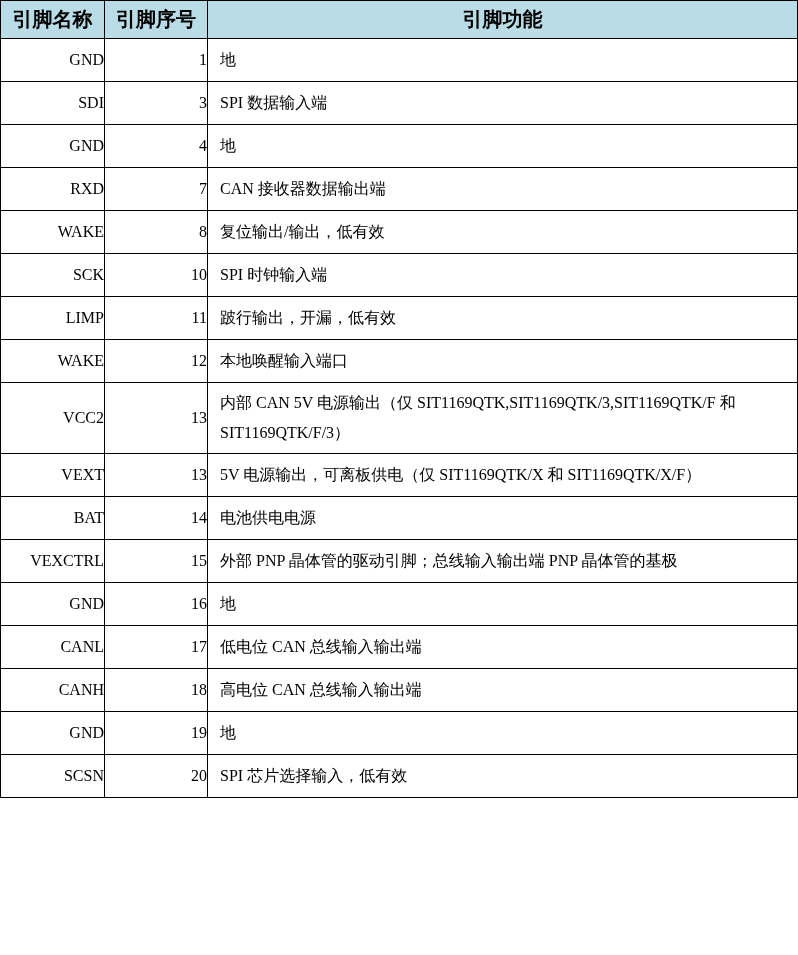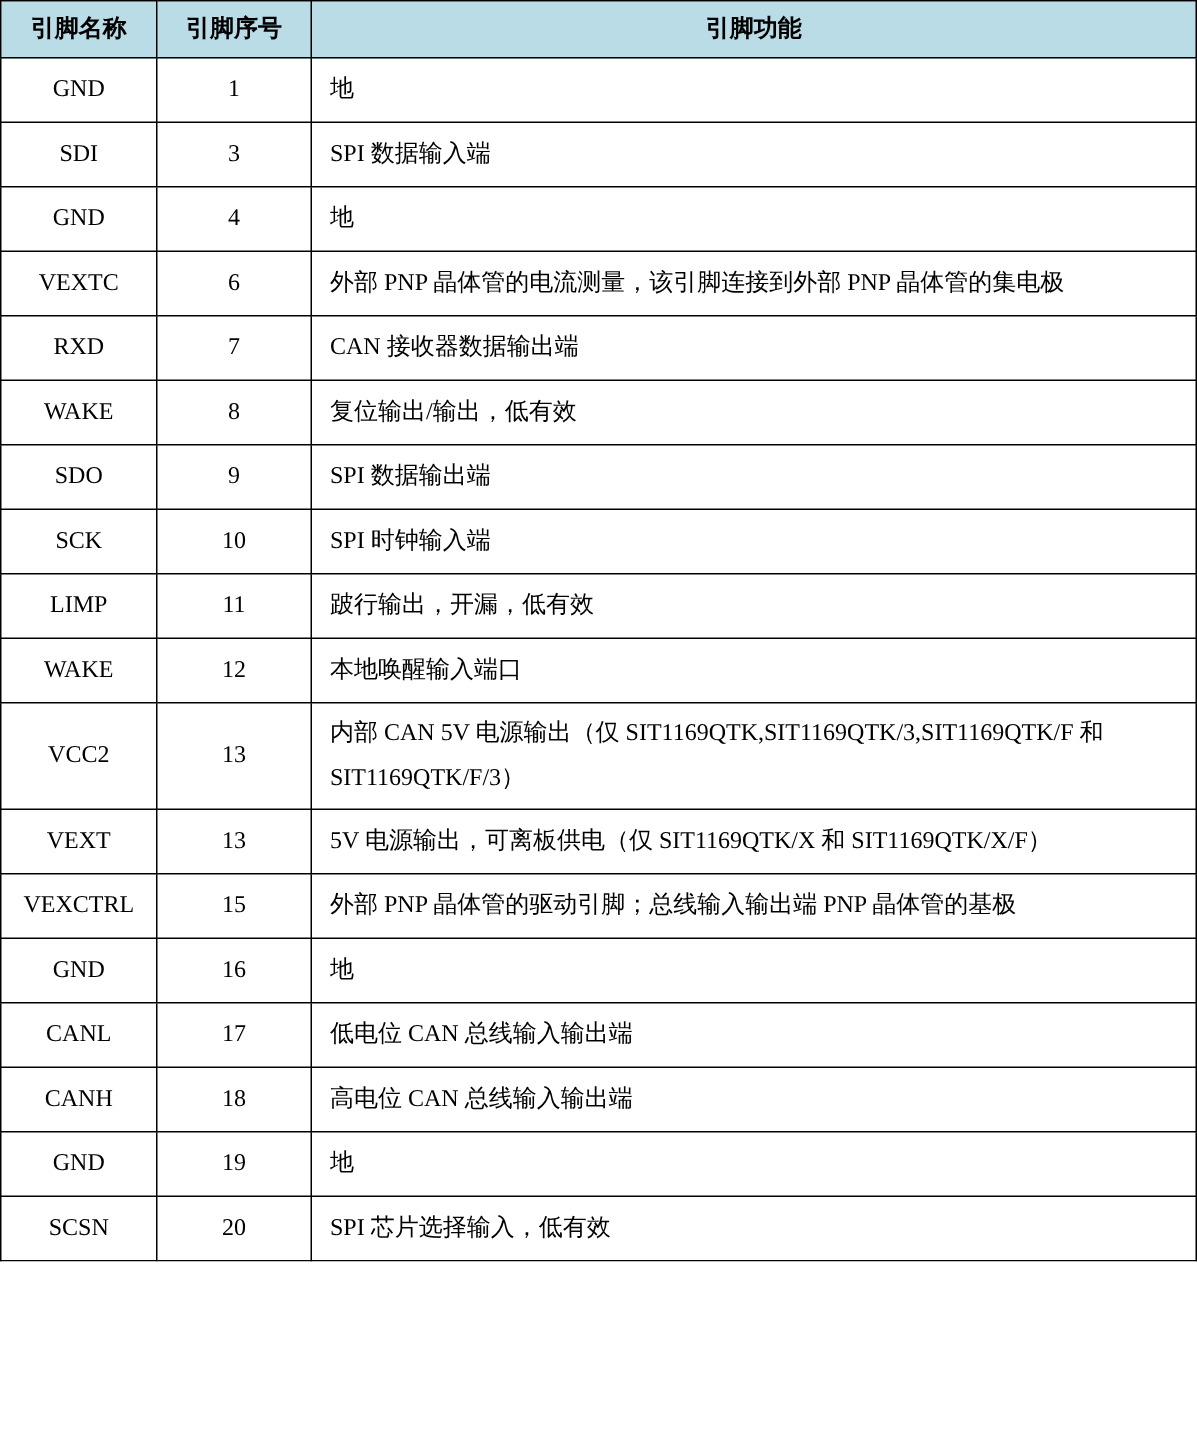--- a/index.html
+++ b/index.html
@@ -19,30 +19,30 @@
     table-layout:fixed;
   }
   th,td{
     border:1px solid var(--border-color);
     box-sizing:border-box;
     vertical-align:middle;
   }
   th{
     background:var(--header-bg);
     font-weight:bold;
-    font-size:16px;
+    font-size:20px;
     height:38px;
     text-align:center;
     padding:0;
   }
   td{
     font-size:16px;
   }
   .c1,.c2{
-    text-align:center;
+    text-align:right;
     height:43px;
     padding:0;
   }
   .c3{
     text-align:left;
     padding:5px 10px 5px 12px;
     line-height:30px;
     height:43px;
   }
 </style>
@@ -72,38 +72,28 @@
     <td class="c1">SDI</td>
     <td class="c2">3</td>
     <td class="c3">SPI 数据输入端</td>
   </tr>
       <tr>
     <td class="c1">GND</td>
     <td class="c2">4</td>
     <td class="c3">地</td>
   </tr>
       <tr>
-    <td class="c1">VEXTC</td>
-    <td class="c2">6</td>
-    <td class="c3">外部 PNP 晶体管的电流测量，该引脚连接到外部 PNP 晶体管的集电极</td>
-  </tr>
-      <tr>
     <td class="c1">RXD</td>
     <td class="c2">7</td>
     <td class="c3">CAN 接收器数据输出端</td>
   </tr>
       <tr>
     <td class="c1">WAKE</td>
     <td class="c2">8</td>
     <td class="c3">复位输出/输出，低有效</td>
-  </tr>
-      <tr>
-    <td class="c1">SDO</td>
-    <td class="c2">9</td>
-    <td class="c3">SPI 数据输出端</td>
   </tr>
       <tr>
     <td class="c1">SCK</td>
     <td class="c2">10</td>
     <td class="c3">SPI 时钟输入端</td>
   </tr>
       <tr>
     <td class="c1">LIMP</td>
     <td class="c2">11</td>
     <td class="c3">跛行输出，开漏，低有效</td>
@@ -115,20 +105,25 @@
   </tr>
       <tr>
     <td class="c1">VCC2</td>
     <td class="c2">13</td>
     <td class="c3">内部 CAN 5V 电源输出（仅 SIT1169QTK,SIT1169QTK/3,SIT1169QTK/F 和 SIT1169QTK/F/3）</td>
   </tr>
       <tr>
     <td class="c1">VEXT</td>
     <td class="c2">13</td>
     <td class="c3">5V 电源输出，可离板供电（仅 SIT1169QTK/X 和 SIT1169QTK/X/F）</td>
+  </tr>
+      <tr>
+    <td class="c1">BAT</td>
+    <td class="c2">14</td>
+    <td class="c3">电池供电电源</td>
   </tr>
       <tr>
     <td class="c1">VEXCTRL</td>
     <td class="c2">15</td>
     <td class="c3">外部 PNP 晶体管的驱动引脚；总线输入输出端 PNP 晶体管的基极</td>
   </tr>
       <tr>
     <td class="c1">GND</td>
     <td class="c2">16</td>
     <td class="c3">地</td>

